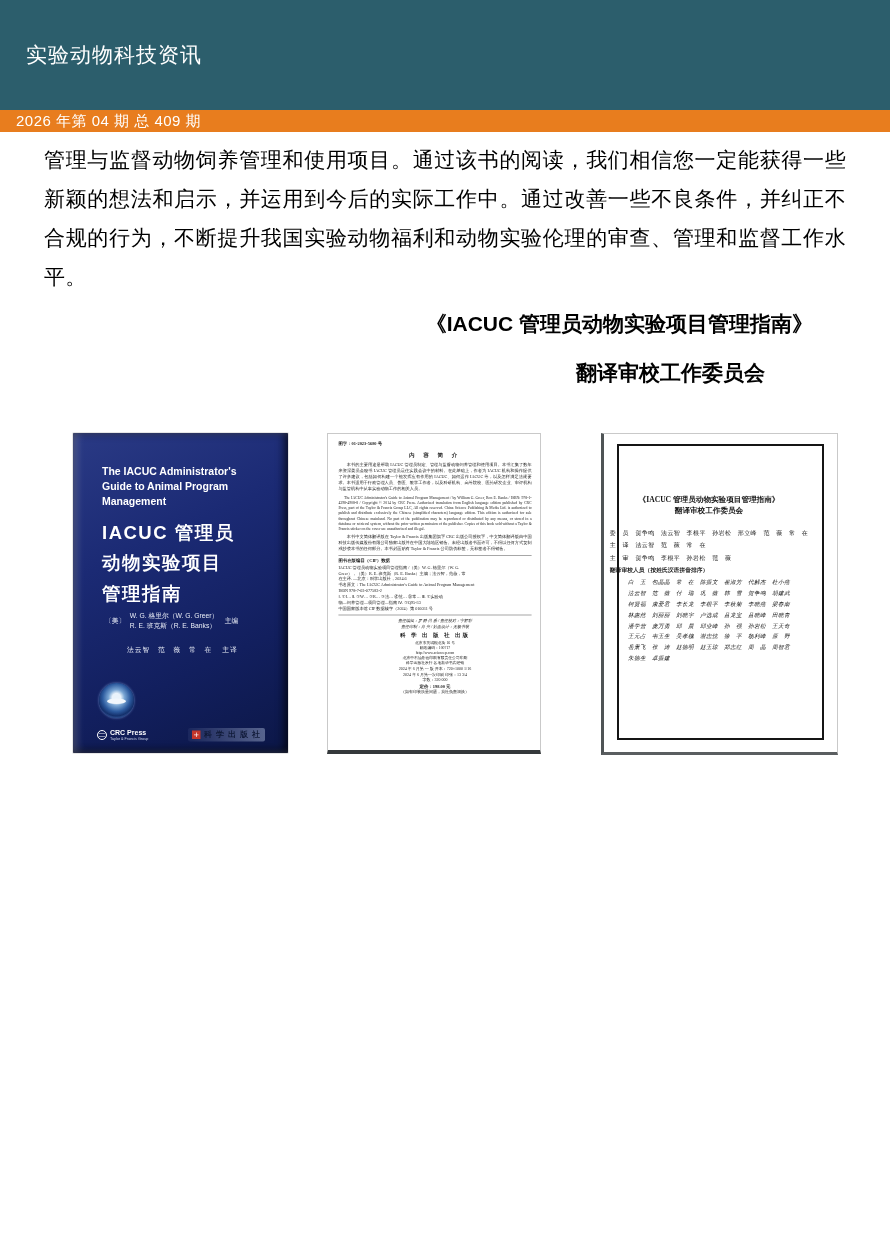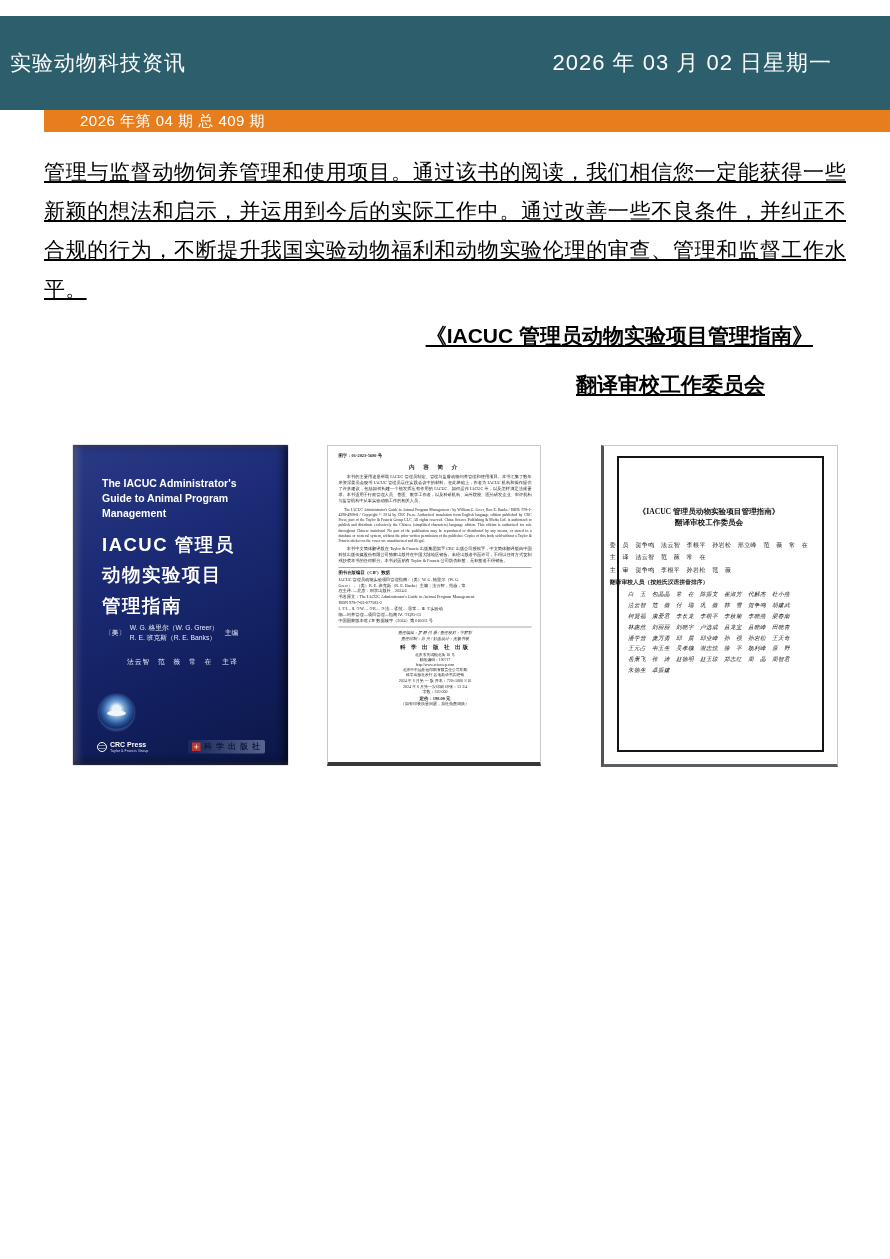--- a/index.html
+++ b/index.html
@@ -3,33 +3,32 @@
 <meta charset="utf-8">
 <style>
   html,body { margin:0; padding:0; }
   body {
     width:890px; height:1259px; background:#ffffff;
     font-family:"Liberation Sans", sans-serif;
     position:relative; overflow:hidden;
   }
   
   .masthead {
-    height:94px; background:#2C5E6C; box-sizing:border-box;
+    height:110px; background:#2C5E6C; box-sizing:border-box;
     display:flex; align-items:center; justify-content:space-between;
-    padding:0 58px 0 10px;
-    margin-top:16px;
+    padding:0 58px 0 26px;
   }
   .mast-title { color:#fff; font-size:21px; letter-spacing:1px; }
   .mast-date  { color:#fff; font-size:22px; letter-spacing:1px; }
   .issue-bar {
     height:22px; background:#E87D1E; color:#fff; font-size:15px;
-    line-height:22px; padding-left:36px; letter-spacing:0.5px;margin-left:44px;
-  }
-  
-  main { padding:20px 44px 0;text-decoration:underline; }
+    line-height:22px; padding-left:16px; letter-spacing:0.5px;
+  }
+  
+  main { padding:8px 44px 0; }
   .para {
     font-size:21px; line-height:39px; color:#000; margin:0 0 9px;
     text-align:justify; letter-spacing:0.3px;
   }
   .indent { text-indent:2em; }
   .sig { font-size:21px; font-weight:bold; color:#000; margin:14px 0 0; text-align:right; }
   .sig1 { padding-right:33px; }
   .sig2 { padding-right:81px; margin-top:21px; }
   
   .figures { position:relative; margin-top:46px; height:332px; }
@@ -109,21 +108,20 @@
   .c-names { display:inline-block; text-align:left; margin-top:2px; }
   .c-name-row { font-size:14px; font-style:italic; line-height:27px; letter-spacing:1px; }
 </style>
 </head>
 <body>
 
 <div>
 
   <header class="masthead">
     <div class="mast-title">实验动物科技资讯</div>
-    <div class="mast-date">2026 年 03 月 02 日星期一</div>
   </header>
 
   <div class="issue-bar">
     <span>2026 年第 04 期 总 409 期</span>
   </div>
 
   <main>
     <p class="para">管理与监督动物饲养管理和使用项目。通过该书的阅读，我们相信您一定能获得一些新颖的想法和启示，并运用到今后的实际工作中。通过改善一些不良条件，并纠正不合规的行为，不断提升我国实验动物福利和动物实验伦理的审查、管理和监督工作水平。</p>
     <p class="sig sig1">《IACUC 管理员动物实验项目管理指南》</p>
     <p class="sig sig2">翻译审校工作委员会</p>

